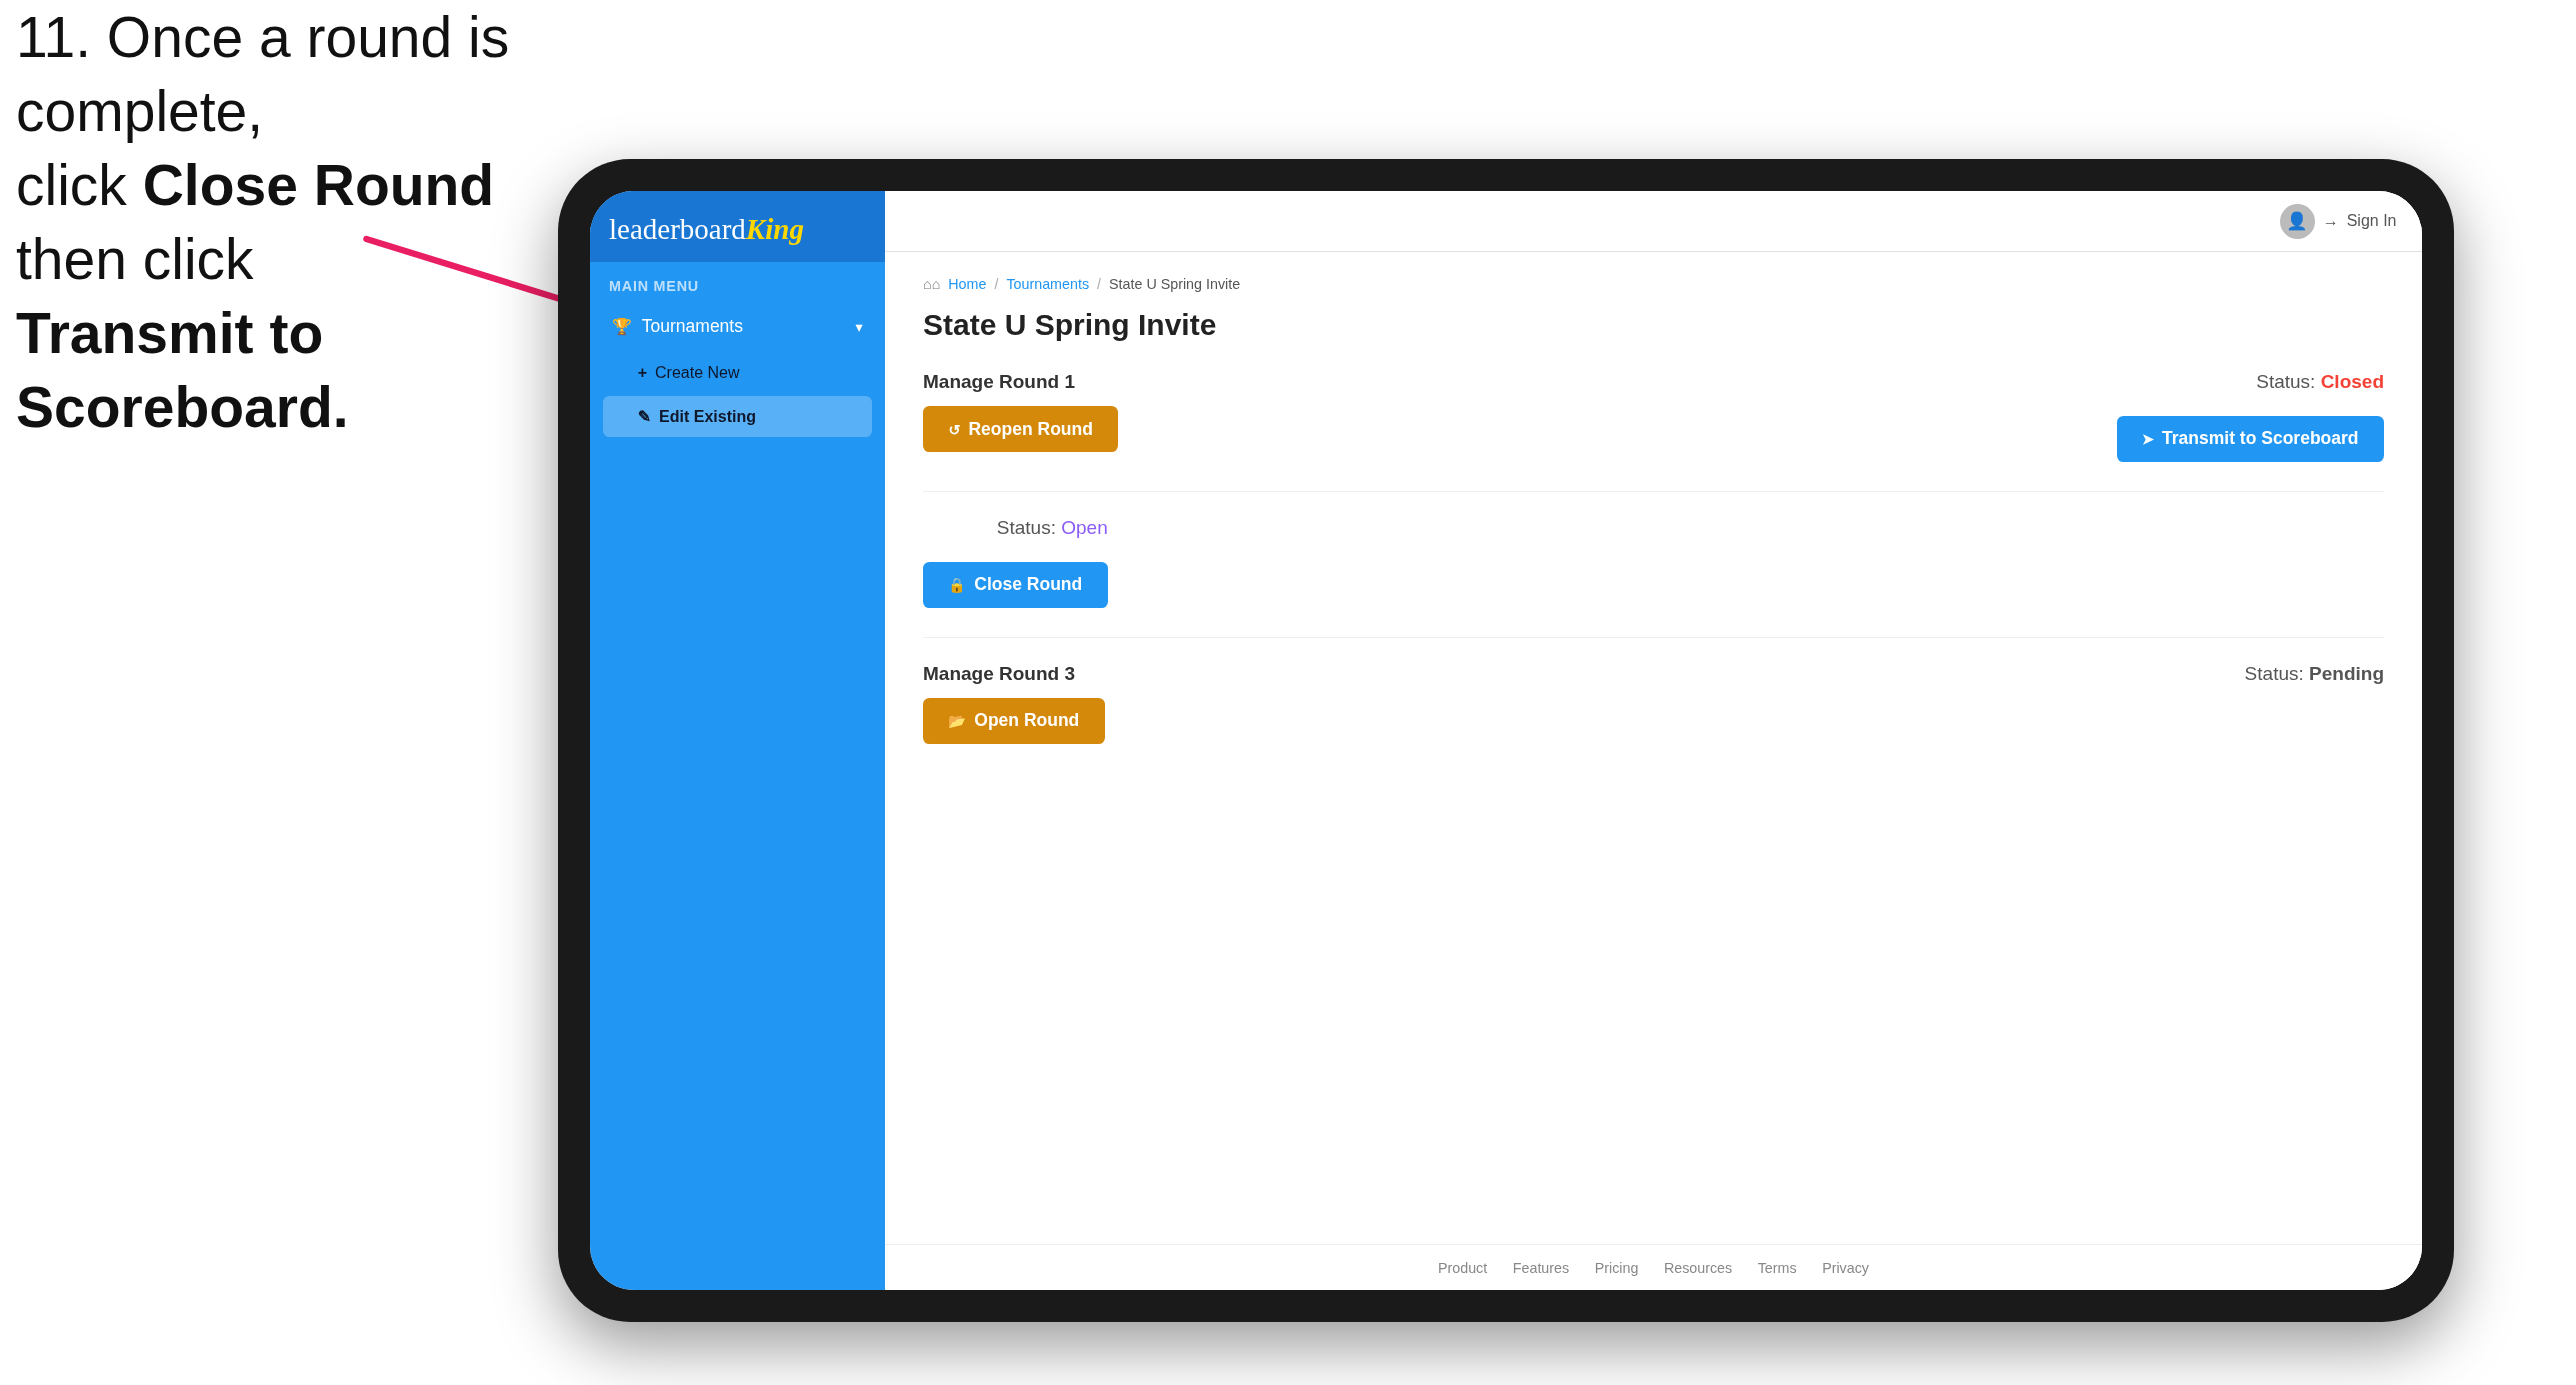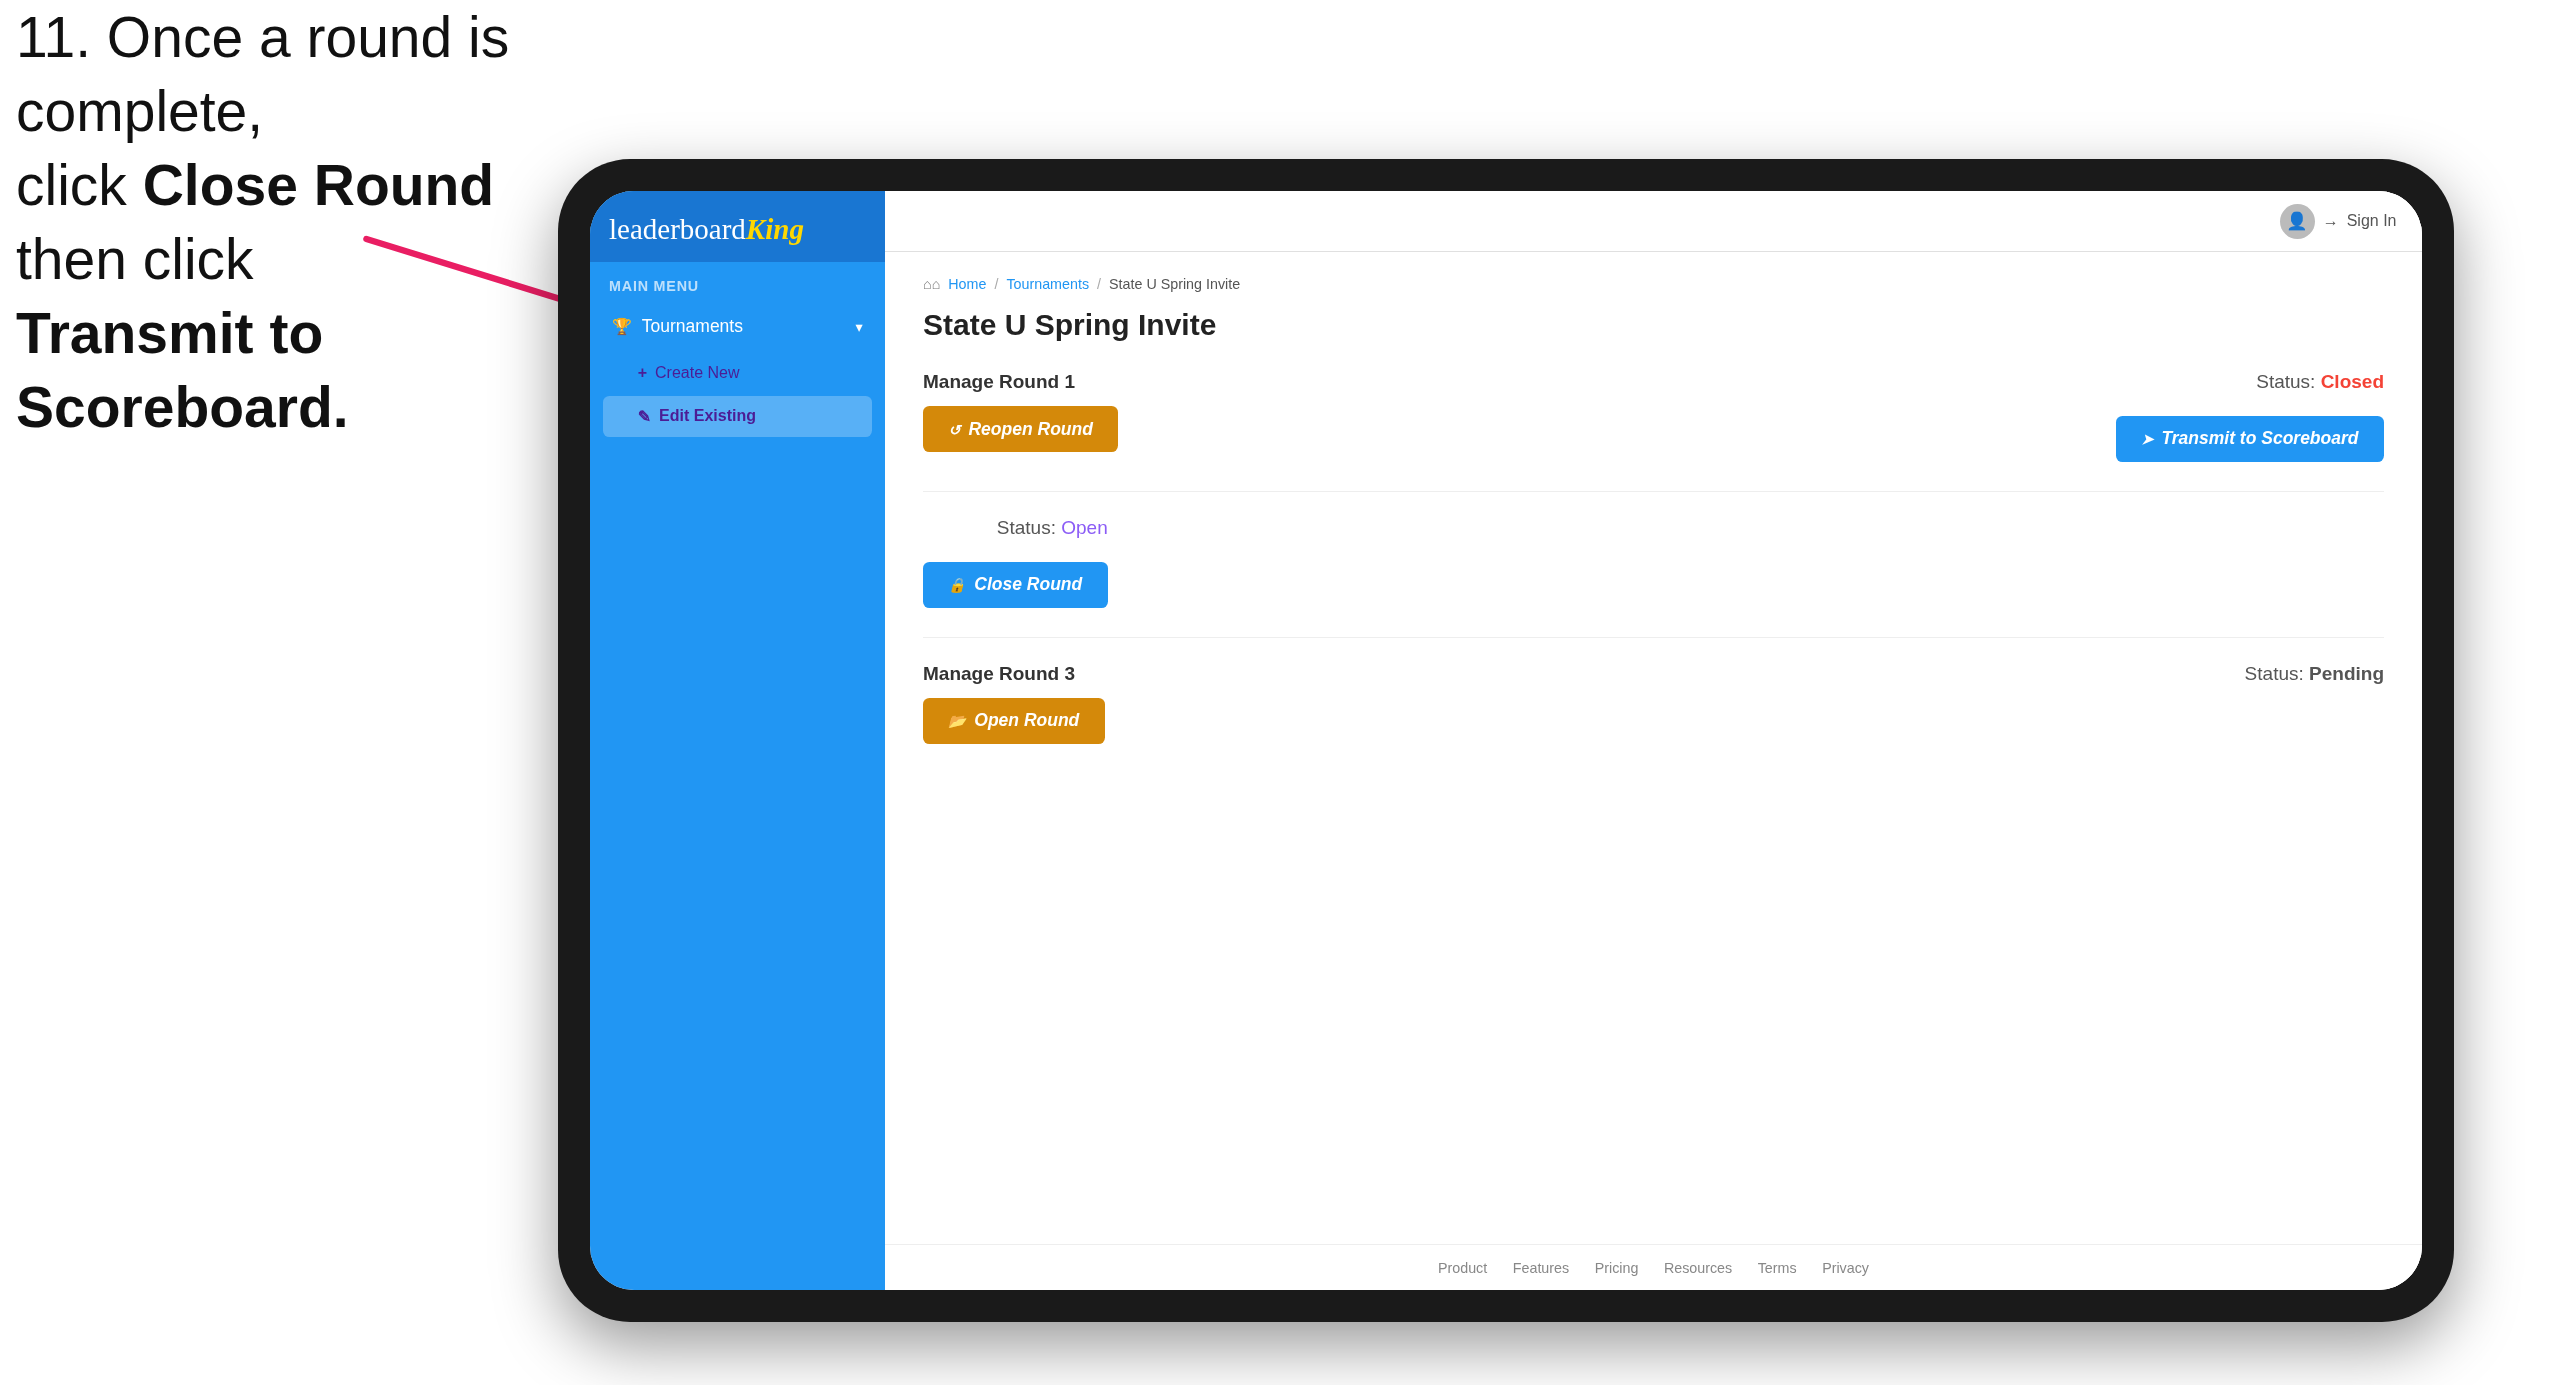--- a/index.html
+++ b/index.html
@@ -119,25 +119,25 @@
       margin-bottom: 3.2px;
     }
     .sidebar-item .item-left {
       display: flex;
       align-items: center;
       gap: 9.6px;
     }
 
     .sidebar-sub-item {
       padding: 11px 9.6px 11px 35px;
-      color: #4c1d95;
+      color: #0f172a;
       font-size: 16px;
       cursor: pointer;
       display: flex;
-      align-items: flex-start;
+      align-items: flex-end;
       gap: 8px;
       border-radius: 6.4px;
       margin-bottom: 3.2px;
     }
     .sidebar-sub-item.active {
       background: rgba(255,255,255,0.25);
       font-weight: 600;
     }
 
     
@@ -245,21 +245,20 @@
       padding: 12.7px 25.5px;
       border-radius: 6.4px;
       font-size: 17.5px;
       font-weight: 600;
       cursor: pointer;
       border: none;
       display: flex;
       align-items: center;
       gap: 8px;
       white-space: nowrap;
-      font-style: italic;
     }
 
     .btn-amber {
       background: #d4890a;
       color: white;
     }
 
     .btn-blue {
       background: #2196f3;
       color: white;

